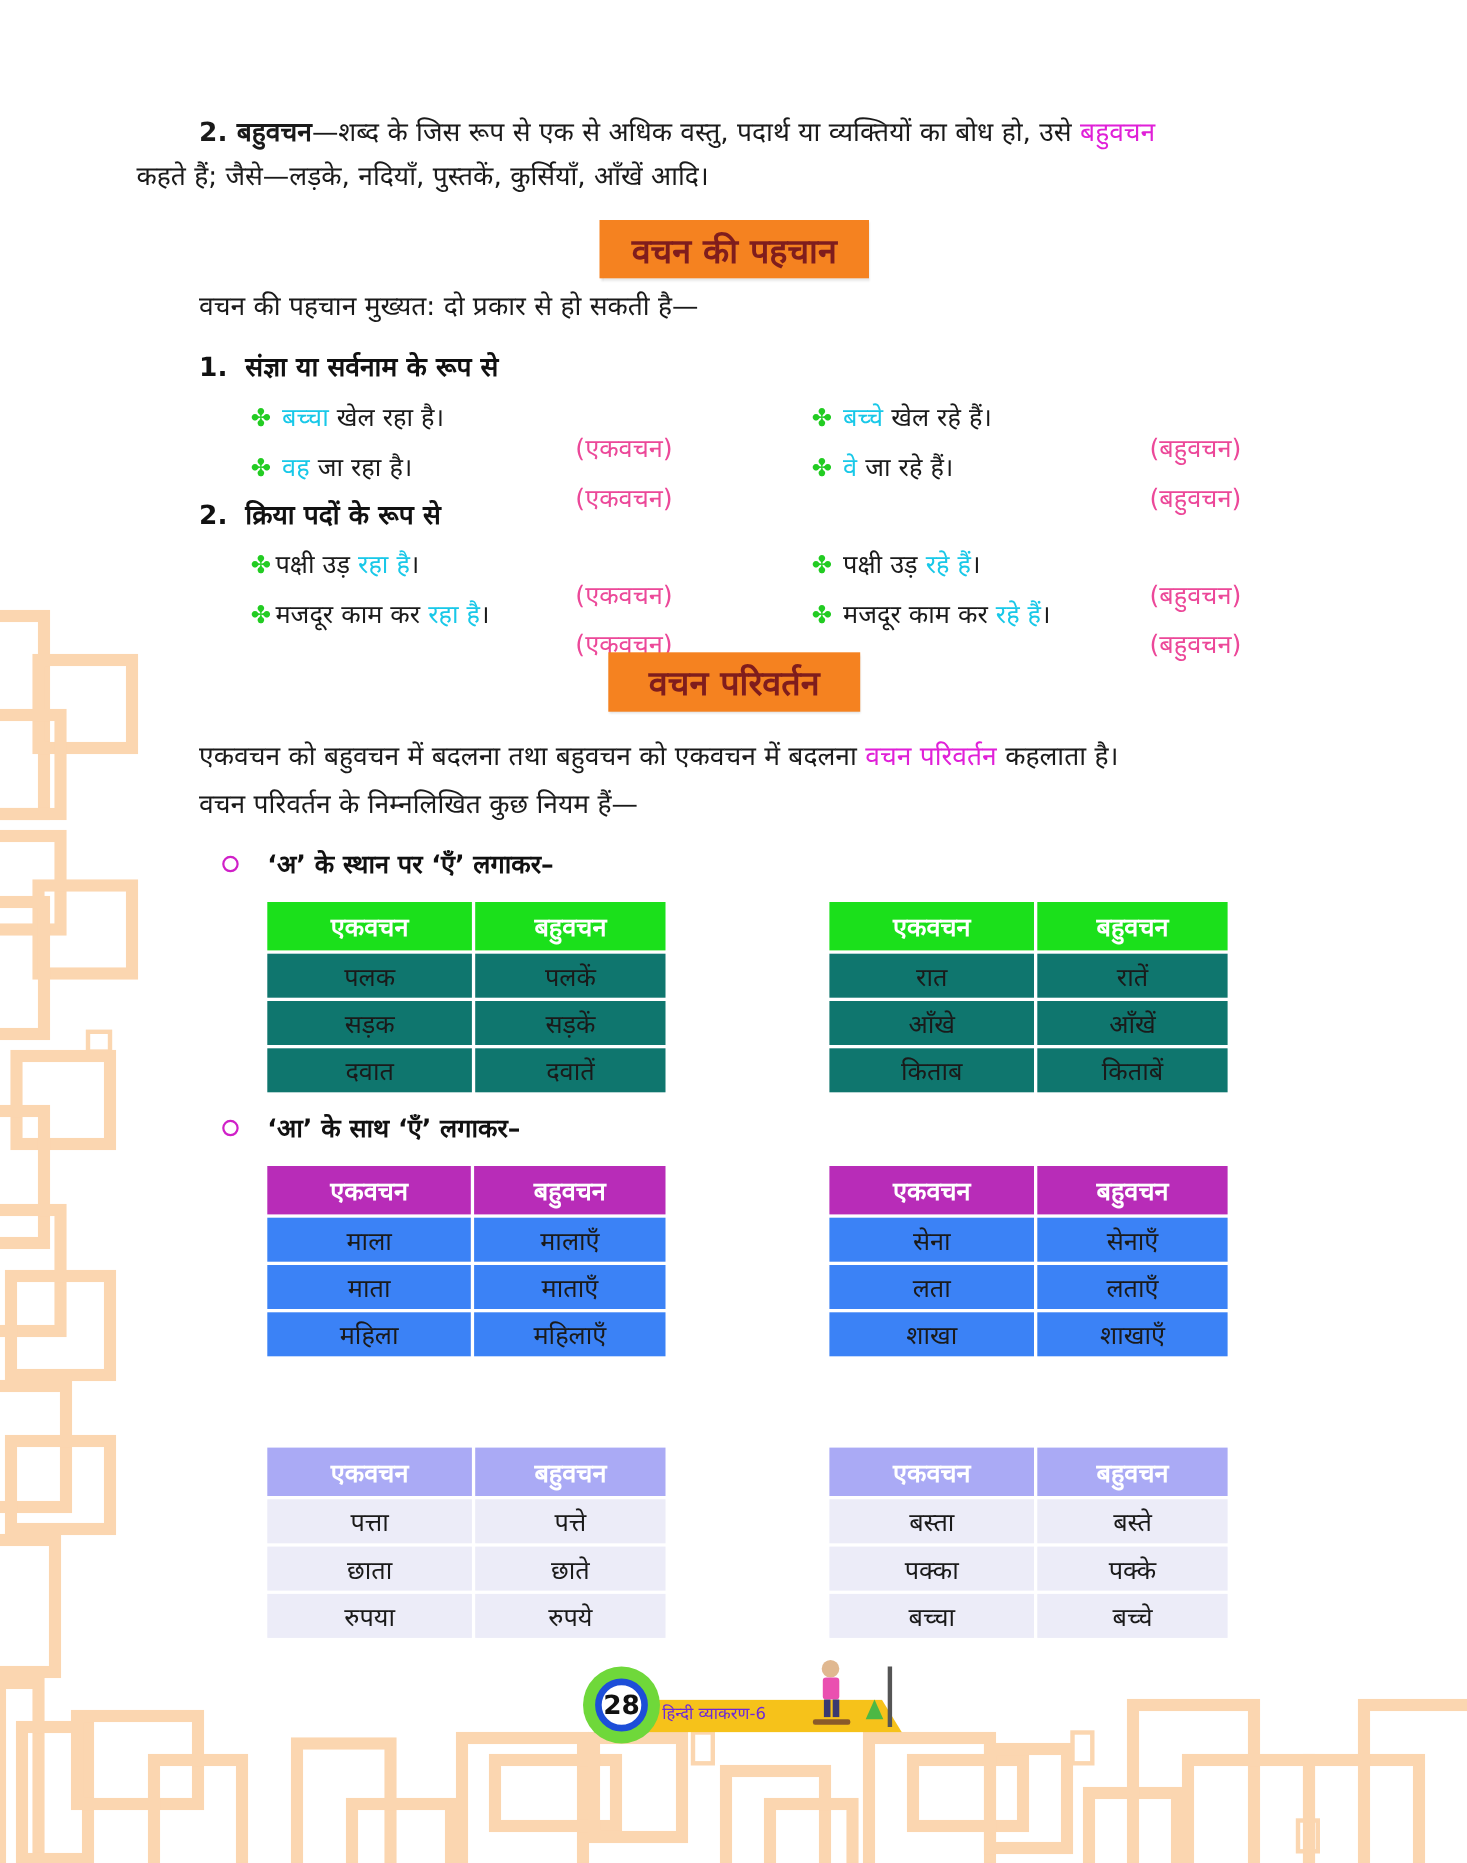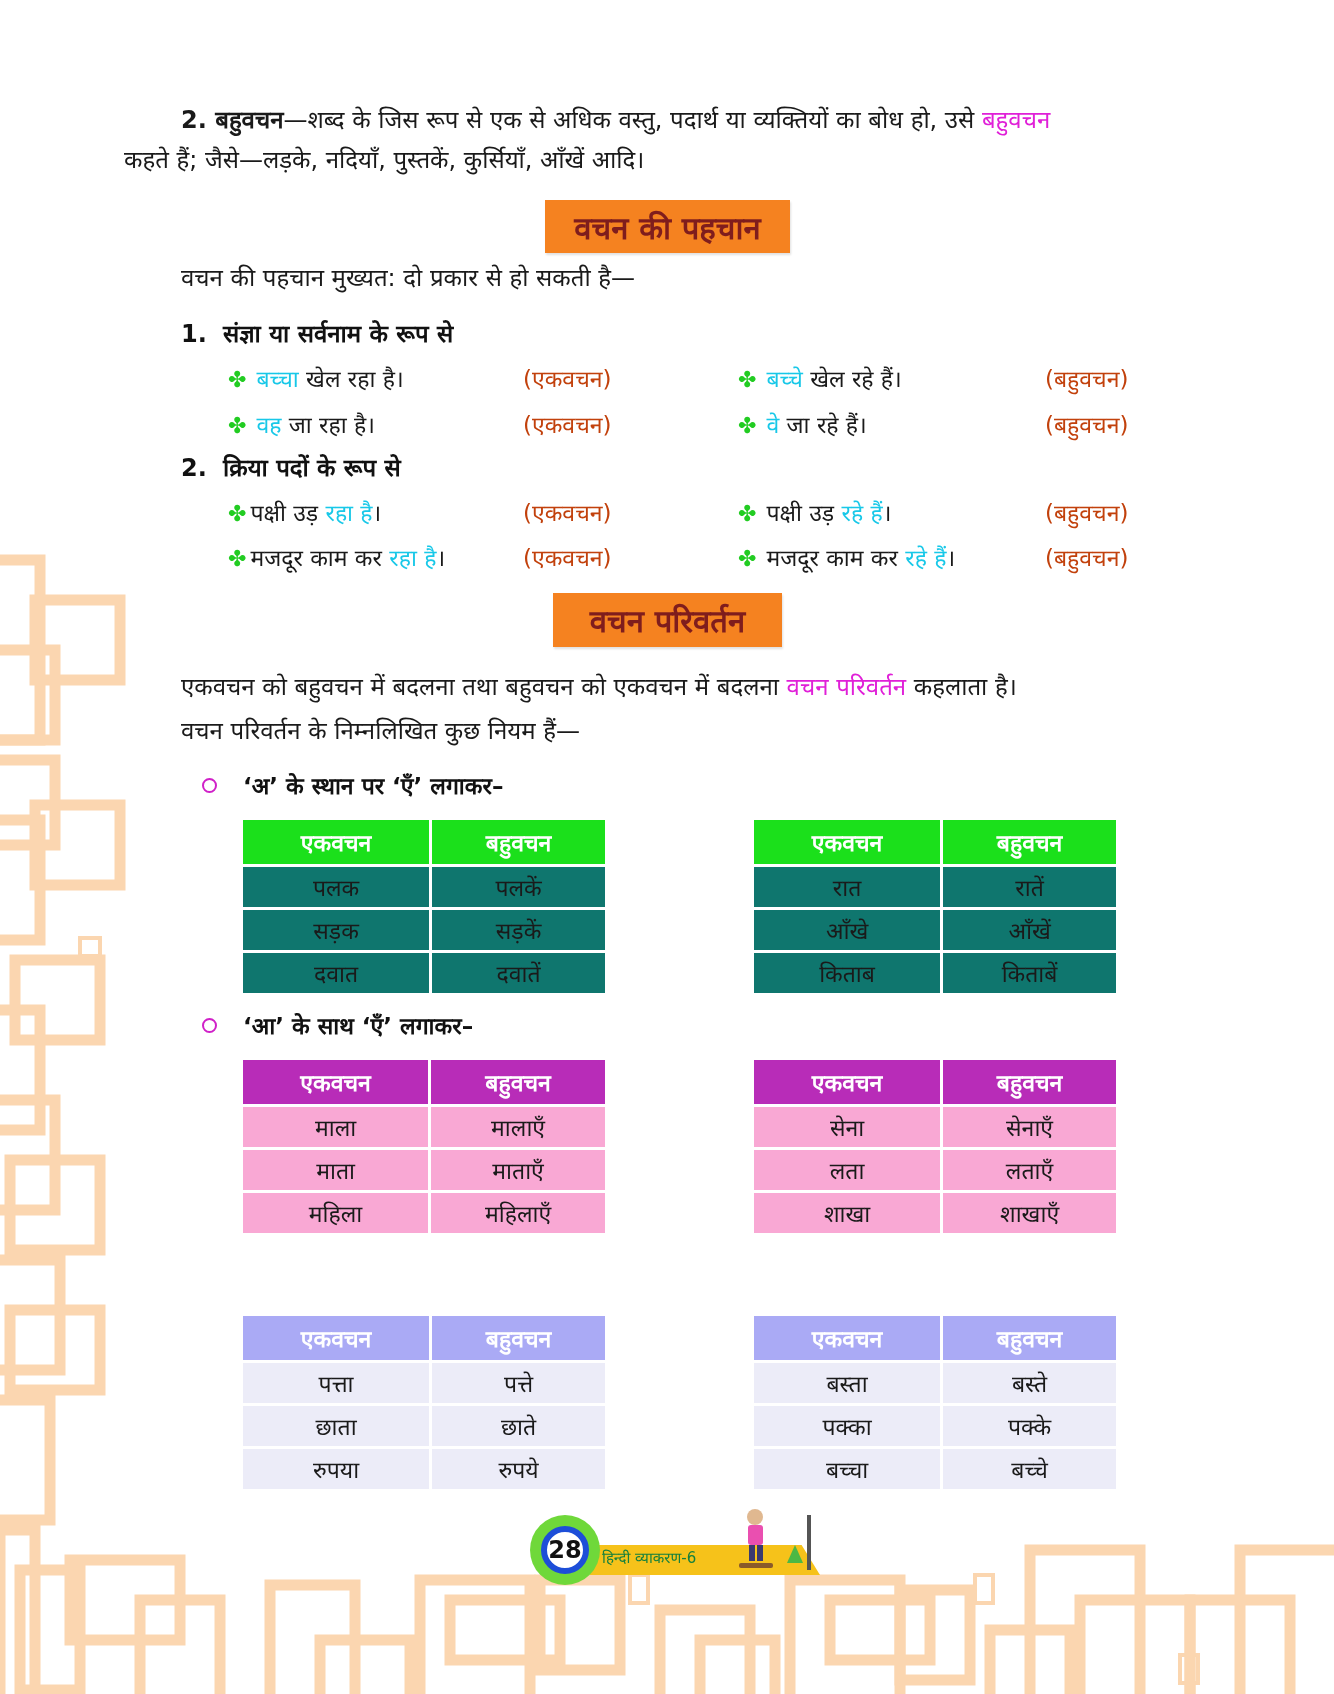--- a/index.html
+++ b/index.html
@@ -19,44 +19,44 @@
     font-size: 31px; font-weight: bold; text-align: center;
     display: flex; align-items: center; justify-content: center;
     box-shadow: 1px 2px 2px rgba(0,0,0,0.12);
   }
 
   .subhead { position: absolute; font-size: 24px; font-weight: bold; color: #111; }
   .subhead .num { display: inline-block; width: 42px; }
 
   .ex { position: absolute; font-size: 23px; color: #1a1a1a; white-space: nowrap; }
   .clover { color: #22cc22; font-size: 22px; margin-right: 10px; }
-  .tag { position: absolute; font-size: 23px; color: #c2410c; white-space: nowrap; }
+  .tag { position: absolute; font-size: 23px; color: #ec4899; white-space: nowrap; margin-top: 28px; }
 
   .rule { position: absolute; font-size: 23px; font-weight: bold; color: #111; white-space: nowrap; }
   .rule .ring {
     display: inline-block; width: 15px; height: 15px; border: 2.5px solid #d020c8;
     border-radius: 50%; margin-right: 26px; vertical-align: middle; position: relative; top: -2px;
   }
 
   table.vt { position: absolute; border-collapse: separate; border-spacing: 3px; width: 368px; }
   table.vt th { height: 44px; font-size: 23px; font-weight: bold; color: #fff; text-align: center; }
   table.vt td { height: 40px; font-size: 23px; color: #1a1a1a; text-align: center; }
   .green th { background: #1be01b; }
   .green td { background: #0f766e; }
   .purple th { background: #b82cb8; }
-  .purple td { background: #f9a8d4; }
+  .purple td { background: #3b82f6; }
   .lav th { background: #aaaaf5; }
   .lav td { background: #ececf8; }
 
   .footer { position: absolute; left: 520px; top: 1505px; width: 300px; height: 80px; }
   .footer .ribbon {
     position: absolute; left: 70px; top: 40px; width: 230px; height: 30px;
     background: #f6c21a; clip-path: polygon(0 0, 92% 0, 100% 100%, 0 100%);
   }
-  .footer .ribbon-label { position: absolute; left: 82px; top: 42px; font-size: 15px; color: #15803d; }
+  .footer .ribbon-label { position: absolute; left: 82px; top: 42px; font-size: 15px; color: #6d28d9; }
   .footer .badge {
     position: absolute; left: 10px; top: 10px; width: 70px; height: 70px; border-radius: 50%;
     background: #6fd83a; display: flex; align-items: center; justify-content: center;
   }
   .footer .badge-inner {
     width: 48px; height: 48px; border-radius: 50%; background: #fff; border: 6px solid #1d4ed8;
     display: flex; align-items: center; justify-content: center; font-size: 24px; font-weight: bold; color: #111;
   }
   .footer .kid { position: absolute; left: 215px; top: 0; }
 </style>

